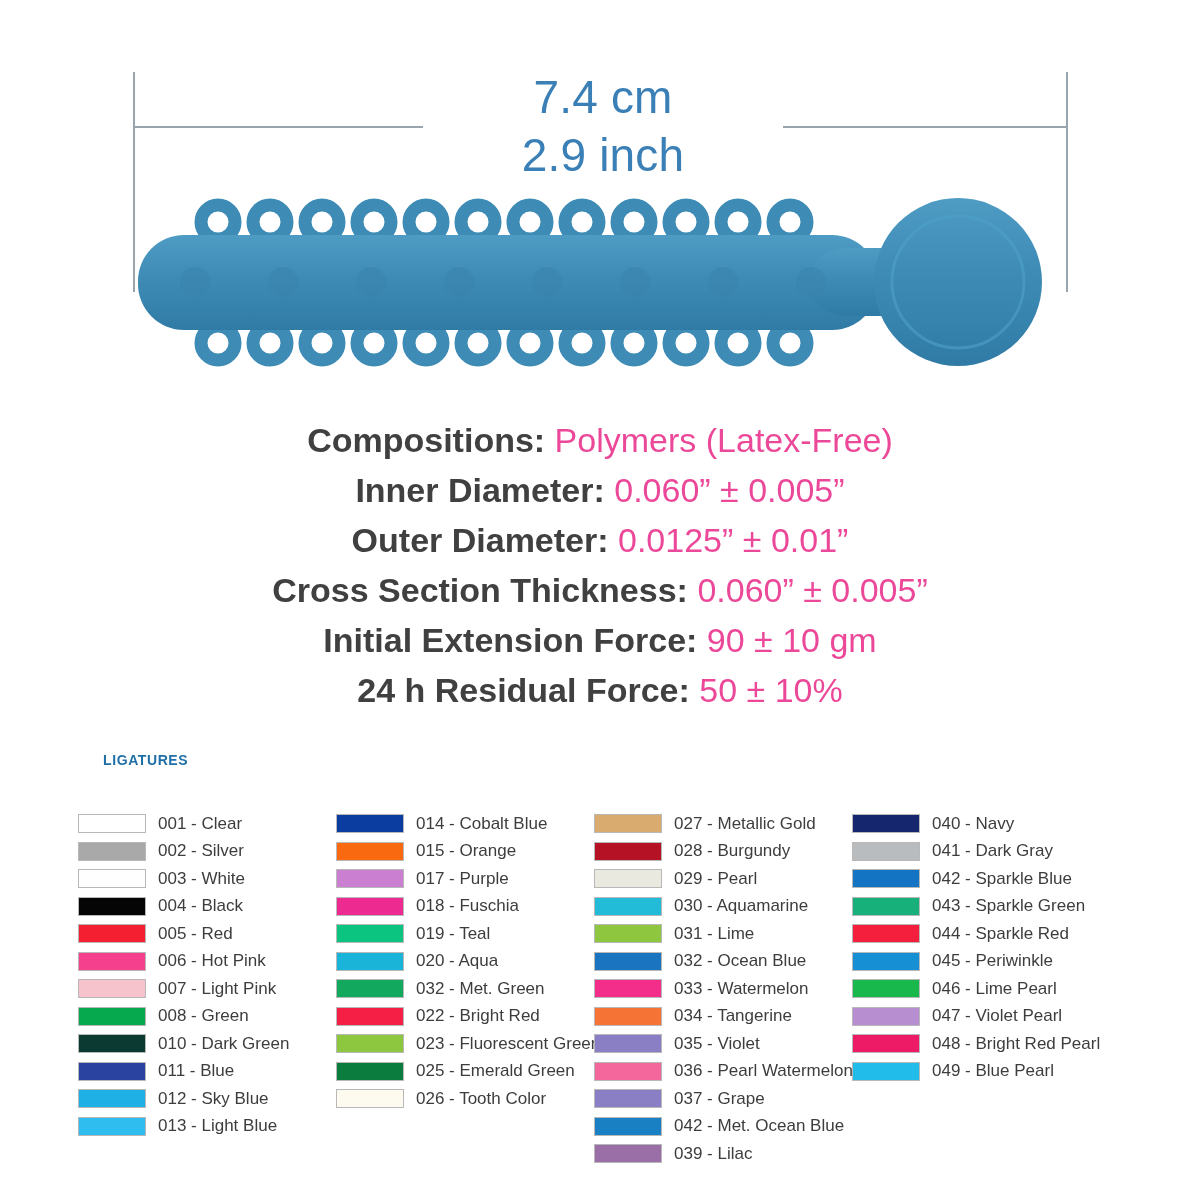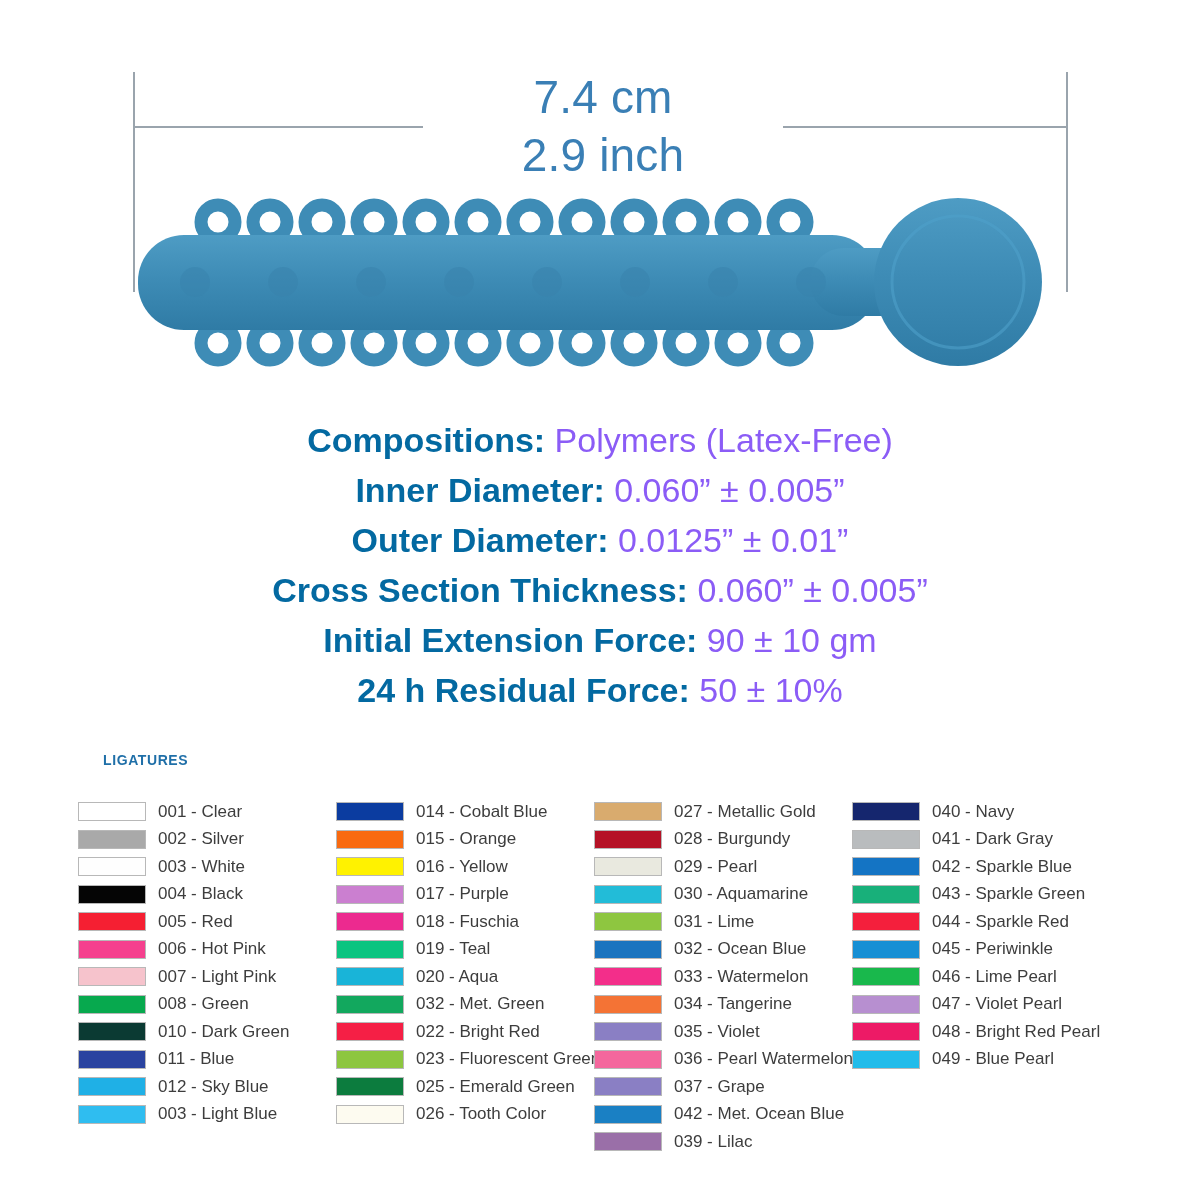--- a/index.html
+++ b/index.html
@@ -85,25 +85,25 @@
     width: 1200px;
     text-align: center;
   }
   .spec-row {
     font-size: 34px;
     line-height: 50px;
     color: #8e8e8e;
     white-space: nowrap;
   }
   .spec-row .spec-label {
-    color: #0369a1;
+    color: #404040;
     font-weight: bold;
   }
   .spec-row .spec-value {
-    color: #8b5cf6;
+    color: #ec4899;
     font-weight: normal;
   }
 
   
   #ligatures-section {
     position: absolute;
     top: 752px;
     left: 0;
     width: 1200px;
   }
@@ -111,21 +111,21 @@
     position: absolute;
     left: 103px;
     top: 0;
     font-size: 14px;
     font-weight: bold;
     color: #1f6fa8;
     letter-spacing: 0.6px;
   }
   #ligature-columns {
     position: absolute;
-    top: 46px;
+    top: 58px;
     left: 78px;
     width: 1110px;
     display: flex;
     gap: 0;
   }
   .lig-col {
     width: 258px;
   }
   .lig-col.col-4 { width: 300px; }
   .lig-item {
@@ -292,37 +292,33 @@
         <div class="lig-item">
           <div class="lig-swatch" style="background: rgb(42, 67, 160);"></div>
           <div class="lig-label">011 - Blue</div>
         </div>
         <div class="lig-item">
           <div class="lig-swatch" style="background: rgb(31, 176, 230);"></div>
           <div class="lig-label">012 - Sky Blue</div>
         </div>
         <div class="lig-item">
           <div class="lig-swatch" style="background: rgb(47, 189, 240);"></div>
-          <div class="lig-label">003 - Light Blue</div>
+          <div class="lig-label">013 - Light Blue</div>
         </div>
       </div>
     <div class="lig-col">
         <div class="lig-item">
           <div class="lig-swatch" style="background: rgb(11, 60, 160);"></div>
           <div class="lig-label">014 - Cobalt Blue</div>
         </div>
         <div class="lig-item">
           <div class="lig-swatch" style="background: rgb(249, 106, 16);"></div>
           <div class="lig-label">015 - Orange</div>
         </div>
         <div class="lig-item">
-          <div class="lig-swatch" style="background: rgb(255, 242, 0);"></div>
-          <div class="lig-label">016 - Yellow</div>
-        </div>
-        <div class="lig-item">
           <div class="lig-swatch" style="background: rgb(203, 127, 208);"></div>
           <div class="lig-label">017 - Purple</div>
         </div>
         <div class="lig-item">
           <div class="lig-swatch" style="background: rgb(236, 42, 143);"></div>
           <div class="lig-label">018 - Fuschia</div>
         </div>
         <div class="lig-item">
           <div class="lig-swatch" style="background: rgb(11, 196, 128);"></div>
           <div class="lig-label">019 - Teal</div>

